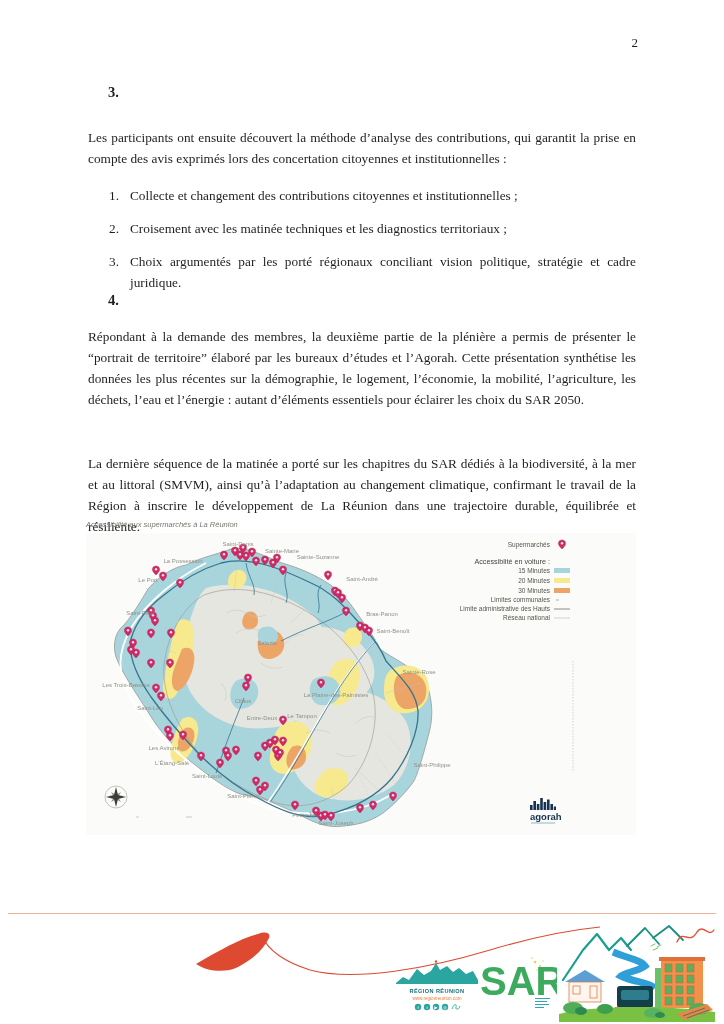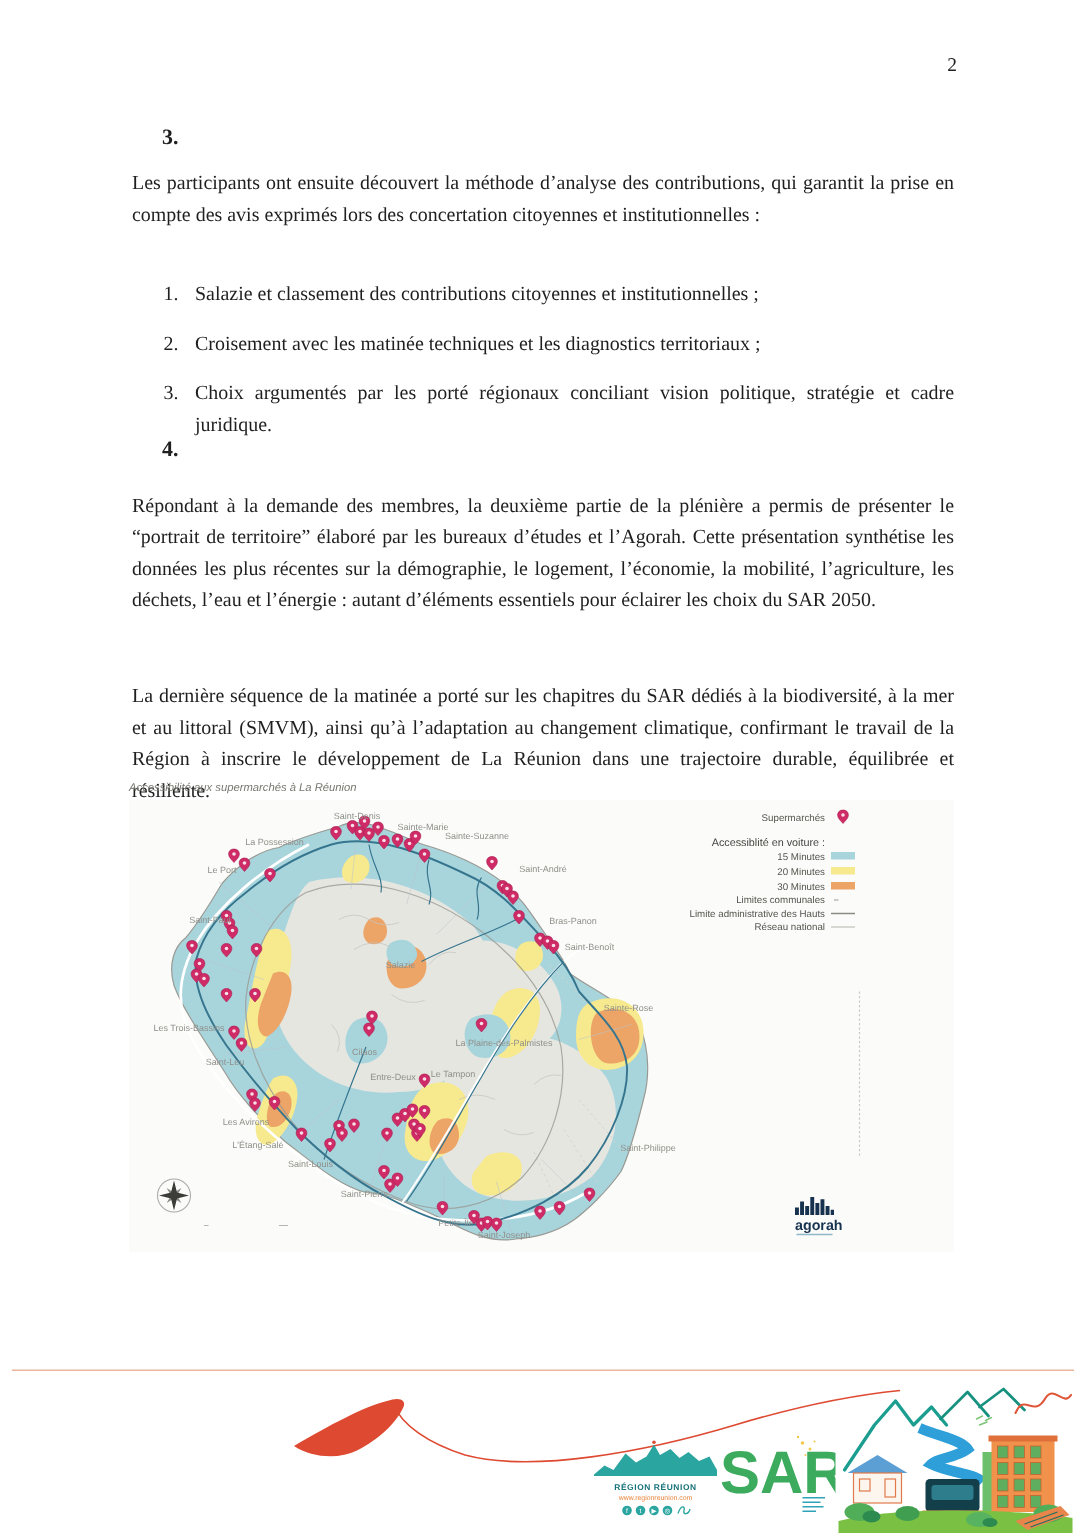--- a/index.html
+++ b/index.html
@@ -27,26 +27,26 @@
 <body>
 
 <div class="page">
 
   <div class="page-number">2</div>
 
   <h2 class="sec block" style="top:84px;">
     <span class="num">3.</span>
   </h2>
 
-  <p class="body block" style="top:112px;">Les participants ont ensuite découvert la méthode d’analyse des contributions, qui garantit la prise en compte des avis exprimés lors des concertation citoyennes et institutionnelles :</p>
+  <p class="body block" style="top:128px;">Les participants ont ensuite découvert la méthode d’analyse des contributions, qui garantit la prise en compte des avis exprimés lors des concertation citoyennes et institutionnelles :</p>
 
   <ol class="plist block" style="top:186px;">
     <li>
       <span class="num">1.</span>
-      <span class="txt">Salazie et classement des contributions citoyennes et institutionnelles ;</span>
+      <span class="txt">Collecte et changement des contributions citoyennes et institutionnelles ;</span>
     </li>
     <li>
       <span class="num">2.</span>
       <span class="txt">Croisement avec les matinée techniques et les diagnostics territoriaux ;</span>
     </li>
     <li>
       <span class="num">3.</span>
       <span class="txt">Choix argumentés par les porté régionaux conciliant vision politique, stratégie et cadre juridique.</span>
     </li>
   </ol>

